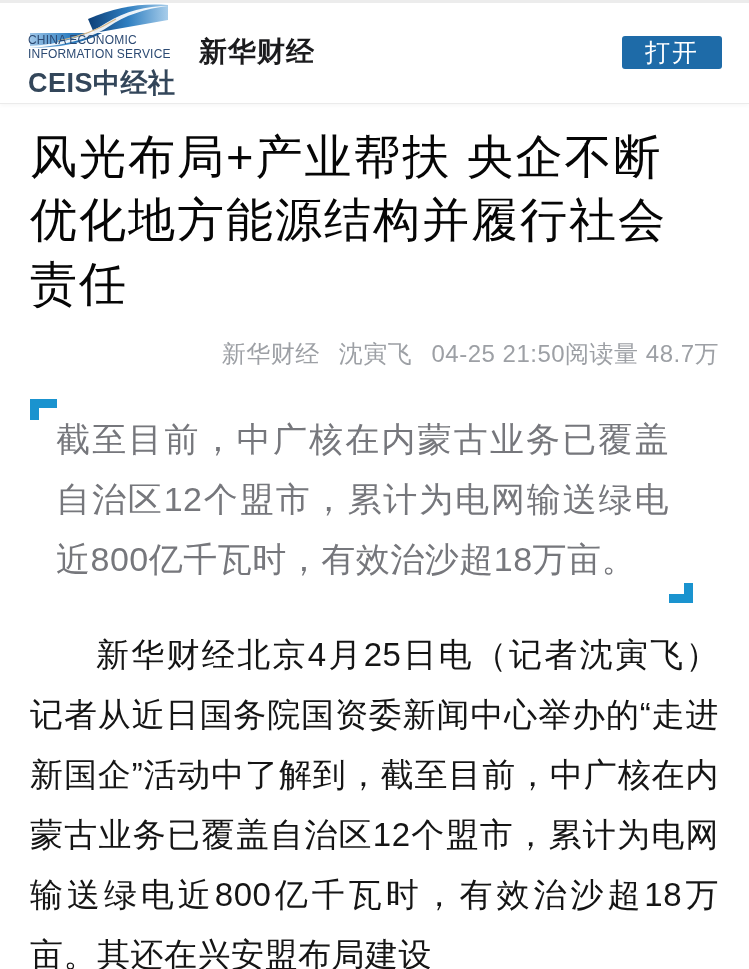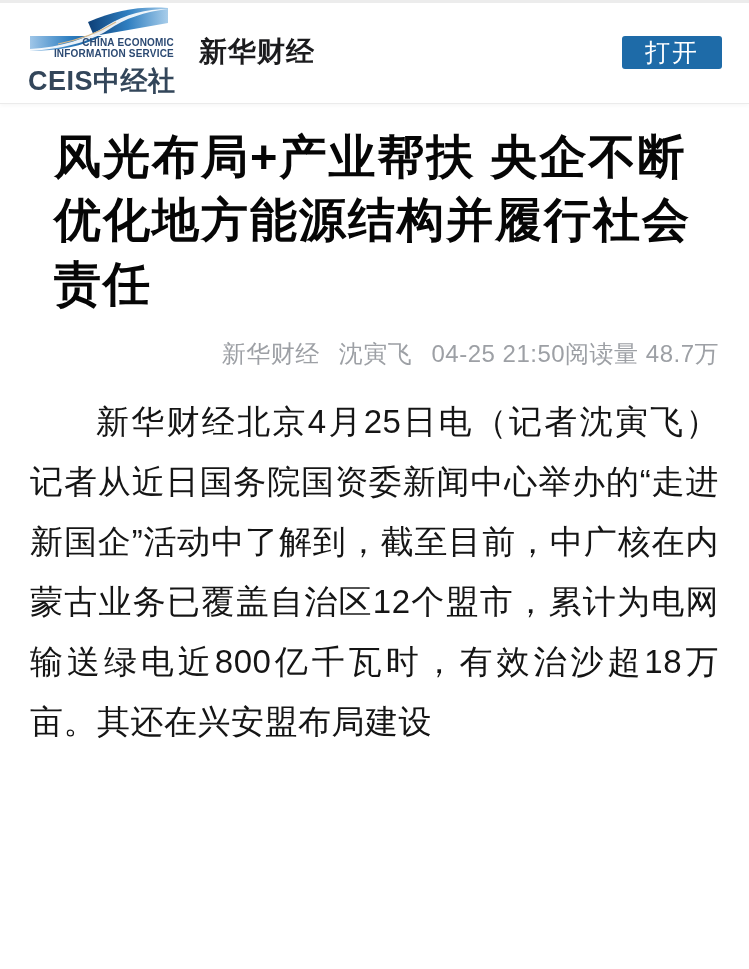--- a/index.html
+++ b/index.html
@@ -20,22 +20,22 @@
     display:flex; align-items:center;
     height:101px;
     padding:8px 27px 10px 28px;
     background:#ffffff;
     border-bottom:1px solid #ebebeb;
     box-shadow:0 2px 4px rgba(0,0,0,0.03);
   }
   .logo { width:148px; flex:0 0 auto; display:flex; flex-direction:column; }
   .logo-swoosh { width:142px; height:46px; display:block; }
   .logo-tagline {
-    font-size:10px; font-weight:bold; letter-spacing:.2px;
-    color:#2c4a73; text-align:right; line-height:1.15;
+    font-size:12px; font-weight:normal; letter-spacing:.2px;
+    color:#2c4a73; text-align:left; line-height:1.15;
     margin-top:-15px; padding-right:2px;
   }
   .logo-brand {
     font-size:27px; font-weight:bold; color:#33465a;
     letter-spacing:0.5px; margin-top:3px; white-space:nowrap;
   }
   .app-info { margin-left:23px; display:flex; flex-direction:column; justify-content:center; }
   .app-name { font-size:28px; font-weight:bold; color:#1b1b1d; letter-spacing:1px; }
   .app-subtitle { font-size:20px; color:#8f8f94; margin-top:9px; letter-spacing:1px; }
   .open-btn {
@@ -45,22 +45,22 @@
     padding:4px 23px; border:none; border-radius:3px;
     font-family:inherit; cursor:pointer; line-height:1;
   }
 
   
   .article { padding:0 30px; }
 
   .article-title {
     margin-top:21px;
     width:662px;
-    font-size:47px; font-weight:bold; color:#060606;
-    line-height:1.35; letter-spacing:2px;margin-left:24px;
+    font-size:47px; font-weight:normal; color:#060606;
+    line-height:1.35; letter-spacing:2px;
   }
 
   .meta-row {
     margin-top:23px;
     display:flex; justify-content:flex-end; align-items:baseline;
     font-size:24px; color:#9da0a5; letter-spacing:0.5px;
   }
   .meta-left span { margin-right:12px; }
   .meta-left span:last-child { margin-right:0; }
 
@@ -146,17 +146,22 @@
 
     <div class="meta-row">
       <div class="meta-left">
         <span>新华财经</span>
         <span>沈寅飞</span>
         <span>04-25 21:50</span>
       </div>
       <div class="meta-right">阅读量 48.7万</div>
     </div>
 
+    <div class="summary-block">
+      <div class="corner-tl"></div>
+      <div class="summary-text">截至目前，中广核在内蒙古业务已覆盖自治区12个盟市，累计为电网输送绿电近800亿千瓦时，有效治沙超18万亩。</div>
+      <div class="corner-br"></div>
+    </div>
 
     <p class="body-paragraph">新华财经北京4月25日电（记者沈寅飞）记者从近日国务院国资委新闻中心举办的“走进新国企”活动中了解到，截至目前，中广核在内蒙古业务已覆盖自治区12个盟市，累计为电网输送绿电近800亿千瓦时，有效治沙超18万亩。其还在兴安盟布局建设</p>
 
   </div>
 </div>
 
 </body></html>

